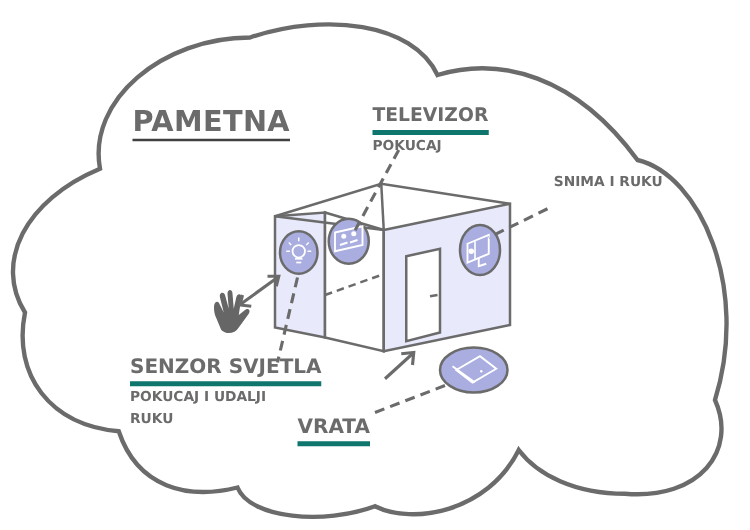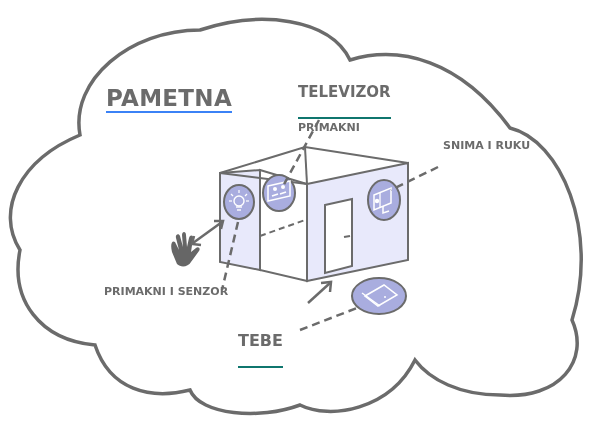--- a/index.html
+++ b/index.html
@@ -1,21 +1,21 @@
 <!DOCTYPE html>
 <html><head>
   <meta charset="utf-8">
   <style>
     html, body { margin: 0; padding: 0; background: #ffffff; }
     body { width: 600px; height: 424px; position: relative; overflow: hidden; font-family: "DejaVu Sans", sans-serif; }
     #canvas { position: absolute; left: 0; top: 0; width: 600px; height: 424px; }
     .lbl { position: absolute; color: #6b6b6b; font-weight: bold; white-space: nowrap; }
     .title { font-size: 23px; line-height: 29px; letter-spacing: 0.3px; }
-    .title span { display: inline-block; border-bottom: 2px solid #3b82f6; line-height: 26px; }
-    .head { font-size: 15px; line-height: 18px; display: inline-block; border-bottom: 2px solid #0f766e; padding-bottom: 16px; }
+    .title span { display: inline-block; border-bottom: 2px solid #404040; line-height: 26px; }
+    .head { font-size: 15px; line-height: 18px; display: inline-block; border-bottom: 4px solid #0f766e; padding-bottom: 3px; }
     .sub { font-size: 11px; line-height: 17px; font-weight: bold; color: #6b6b6b; }
     .block { position: absolute; }
   </style>
 </head>
 <body>
 
 <svg id="canvas" viewBox="0 0 600 424">
 
   <path d="M 200 30 C 260 10 330 18 350 60 C 400 45 460 60 510 128
            C 560 140 600 230 572 320 C 590 360 560 400 500 395
@@ -97,26 +97,28 @@
     <line x1="300" y1="330" x2="357" y2="308"></line>
   </g>
 </svg>
 
 <div class="lbl title block" style="left:106px; top:84px;">
   <span>PAMETNA</span><br>
 </div>
 
 <div class="lbl block" style="left:298px; top:82px;">
   <div class="head">TELEVIZOR</div>
-  <div class="sub">PRIMAKNI</div>
+  <div class="sub">POKUCAJ</div>
 </div>
 
 <div class="lbl block" style="left:443px; top:137px;">
   <div class="sub">SNIMA I RUKU</div>
 </div>
 
 <div class="lbl block" style="left:104px; top:283px;">
-  <div class="sub">PRIMAKNI I SENZOR</div>
+  <div class="head" style="font-size:16px;">SENZOR SVJETLA</div>
+  <div class="sub">POKUCAJ I UDALJI</div>
+  <div class="sub">RUKU</div>
 </div>
 
 <div class="lbl block" style="left:238px; top:331px;">
-  <div class="head" style="font-size:16px;">TEBE</div>
+  <div class="head" style="font-size:16px;">VRATA</div>
 </div>
 
 </body></html>

